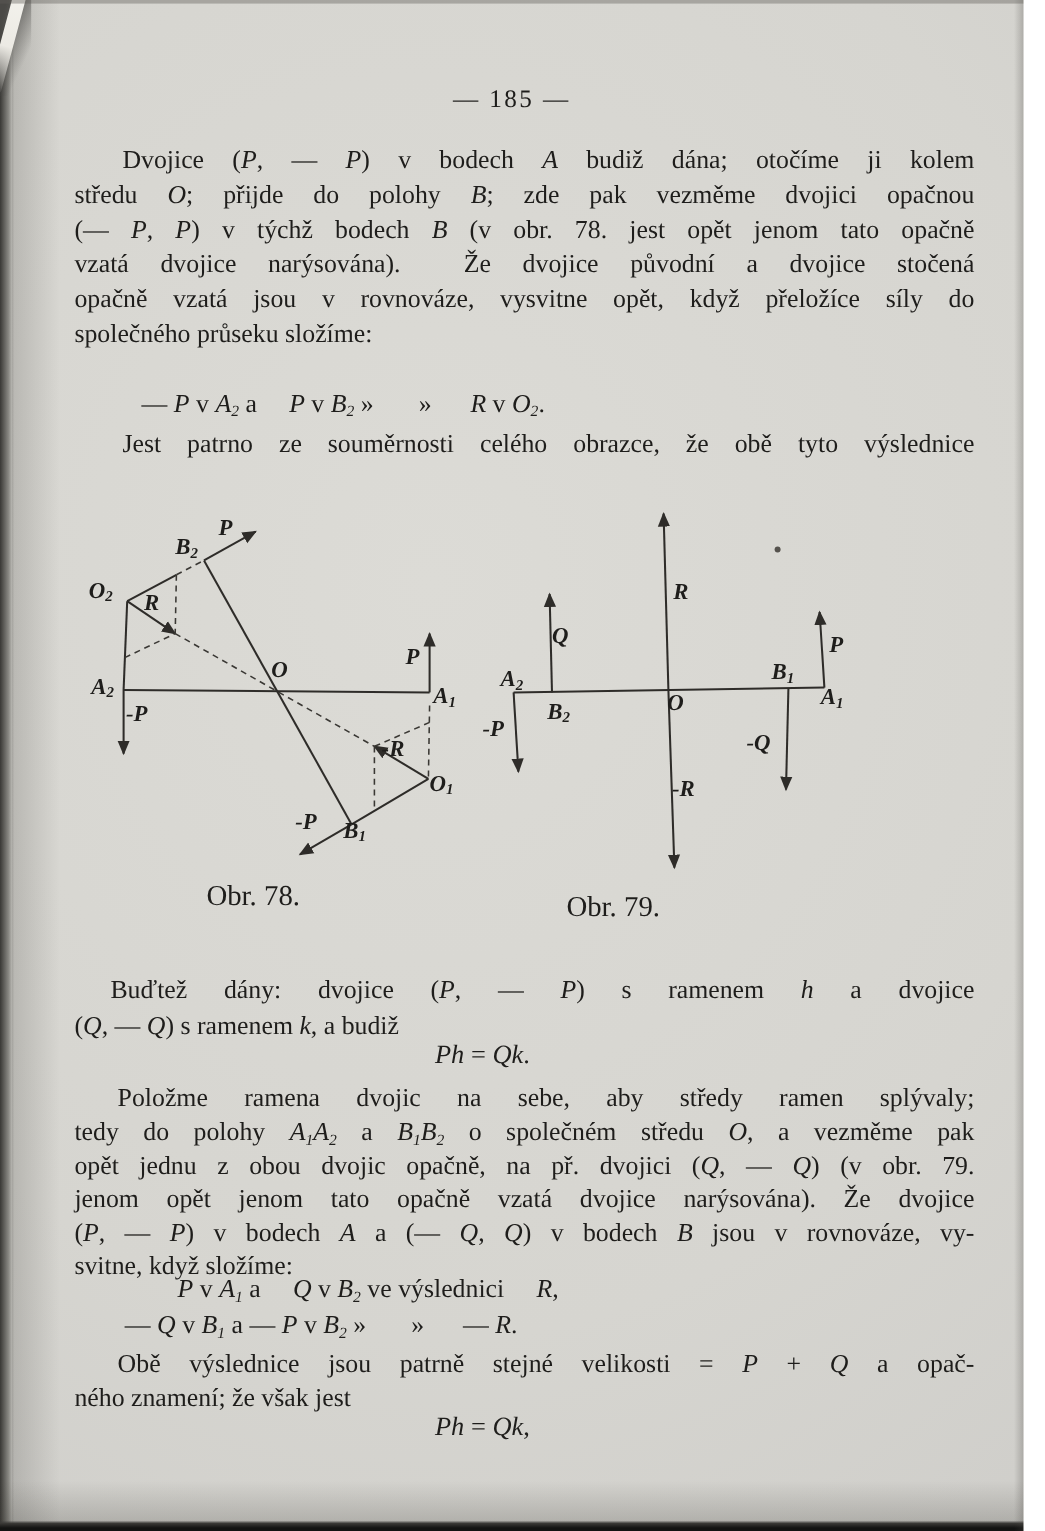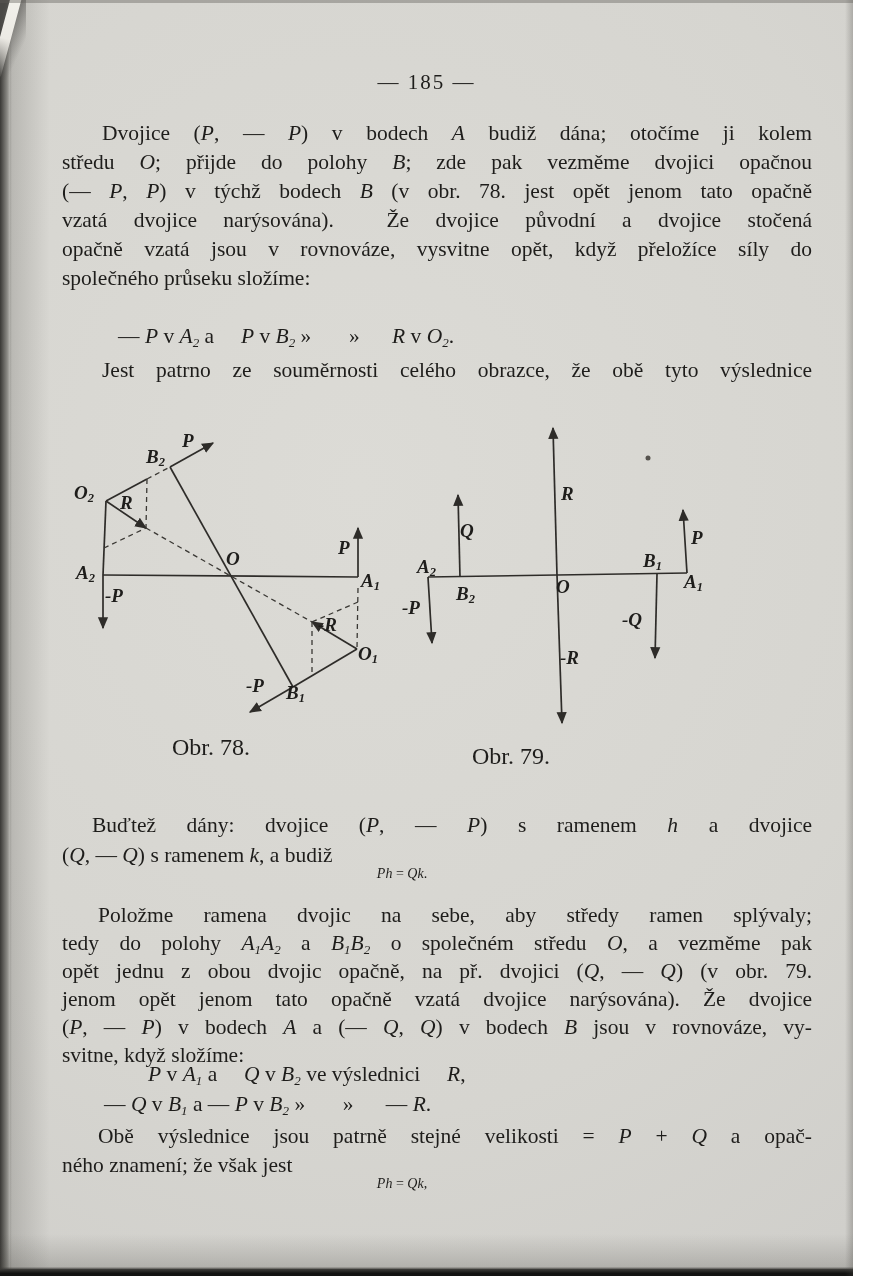--- a/index.html
+++ b/index.html
@@ -28,21 +28,21 @@
   .pageno{position:absolute;left:0;top:70px;width:100%;text-align:center;
           font-size:21px;letter-spacing:2px;}
   .tl{position:absolute;left:62px;width:750px;font-size:21.5px;line-height:29px;white-space:pre-wrap;}
   .j{text-align:justify;text-align-last:justify;}
   .ind40{text-indent:40px;}
   .ind36{text-indent:36px;}
   .ind30{text-indent:30px;}
   .ind22{text-indent:22px;}
   .ital{font-style:italic;}
   .eq{position:absolute;font-size:21.5px;white-space:pre;}
-  .eqc{position:absolute;left:62px;width:680px;text-align:center;font-size:14px;white-space:pre;}
+  .eqc{position:absolute;left:62px;width:680px;text-align:center;font-size:22px;white-space:pre;}
   i{font-style:italic;}
   sub{font-size:13px;font-style:italic;line-height:0;vertical-align:-4px;}
   .caption{position:absolute;font-size:24px;text-align:center;}
   .flabel{position:absolute;font-size:19px;white-space:pre;}
   .flabel i{font-weight:700;}
   .flabel sub{font-size:12.5px;font-weight:700;vertical-align:-3px;}
   svg{position:absolute;overflow:visible;}
   .ln{stroke:#2e2c29;stroke-width:1.7;fill:none;}
   .dl{stroke:#3a3834;stroke-width:1.3;fill:none;stroke-dasharray:5 4;}
 </style>

